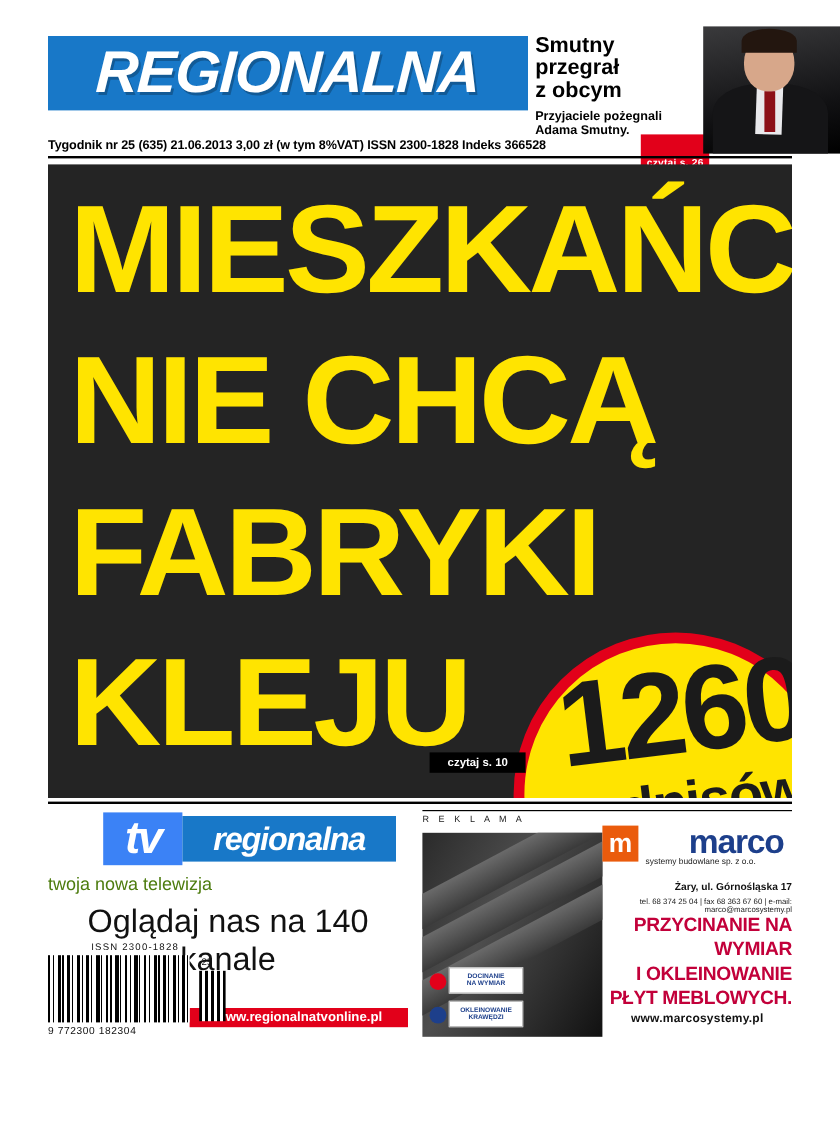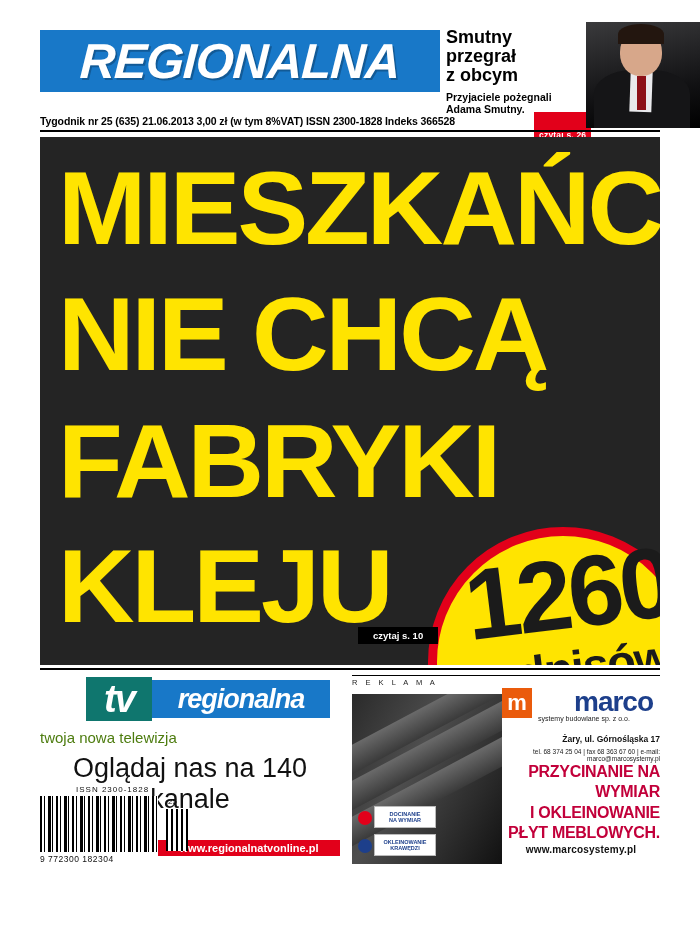--- a/index.html
+++ b/index.html
@@ -219,21 +219,21 @@
   }
   .tv-logo {
     position: absolute;
     left: 8px; top: 2px;
     width: 285px; height: 44px;
   }
   .tv-red {
     position: absolute;
     left: 38px; top: 0;
     width: 66px; height: 44px;
-    background: #0f766e;
+    background: #3b82f6;
     color: #ffffff;
     font-weight: bold;
     font-size: 38px;
     font-style: italic;
     line-height: 44px;
     text-align: center;
     letter-spacing: -2px;
   }
   .tv-blue {
     position: absolute;

